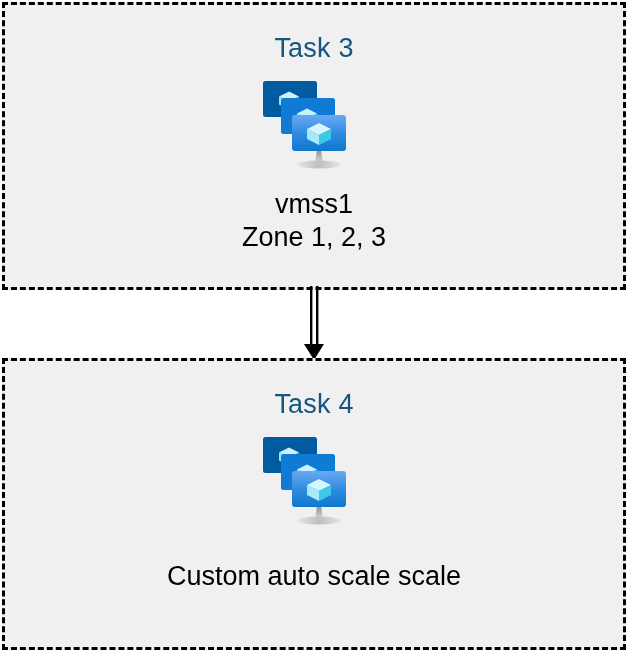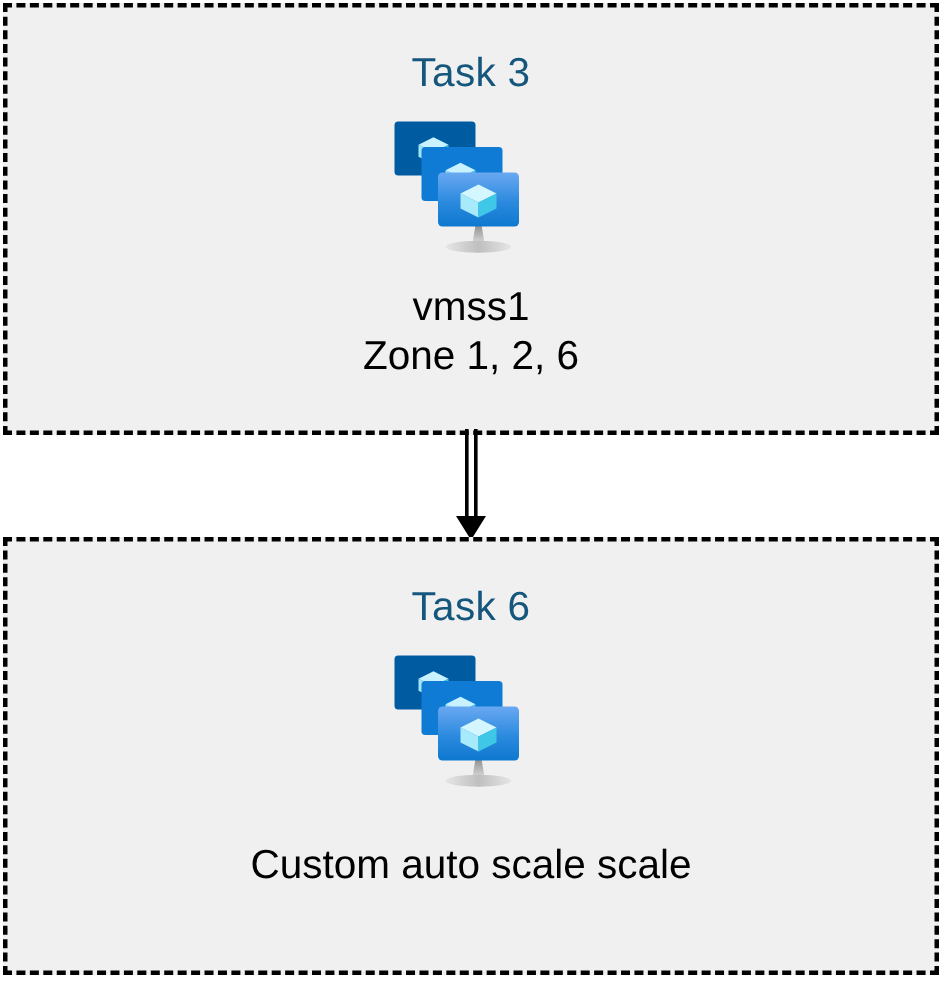--- a/index.html
+++ b/index.html
@@ -135,34 +135,34 @@
         <rect x="33" y="37" width="54" height="36" rx="3" fill="url(#frontGrad3)"></rect>
         <g>
           <polygon points="60,45 72,51 60,57 48,51" fill="#d4f6ff"></polygon>
           <polygon points="48,51 60,57 60,67 48,61" fill="#a7eafc"></polygon>
           <polygon points="60,57 72,51 72,61 60,67" fill="#3fc7e8"></polygon>
         </g>
       </svg>
     </div>
 
     <div class="task-caption">vmss1
-Zone 1, 2, 6</div>
+Zone 1, 2, 3</div>
   </div>
 
   <svg class="arrow-connector" viewBox="0 0 36 76">
 
     <rect x="14" y="0" width="2.4" height="60" fill="#000000"></rect>
     <rect x="20" y="0" width="2.4" height="60" fill="#000000"></rect>
 
     <polygon points="8,58 28,58 18,74" fill="#000000"></polygon>
   </svg>
 
   <div class="task-box" id="box-task4">
 
-    <div class="task-title">Task 6</div>
+    <div class="task-title">Task 4</div>
 
     <div class="icon-wrap">
       <svg class="vmss-icon" viewBox="0 0 110 96">
         <defs>
           <linearGradient id="frontGrad4" x1="0" y1="0" x2="0" y2="1">
             <stop offset="0%" stop-color="#6aa8f2"></stop>
             <stop offset="55%" stop-color="#2b8ade"></stop>
             <stop offset="100%" stop-color="#0d78cf"></stop>
           </linearGradient>
           <linearGradient id="standGrad4" x1="0" y1="0" x2="0" y2="1">

